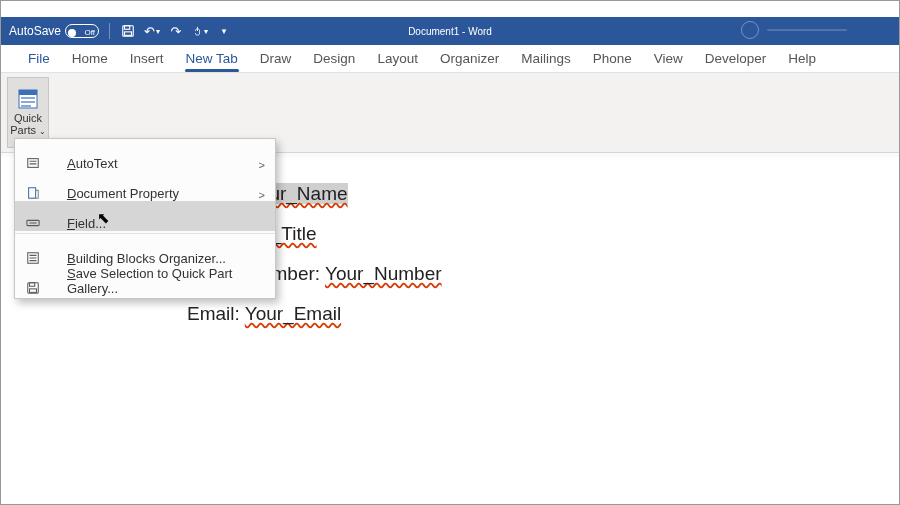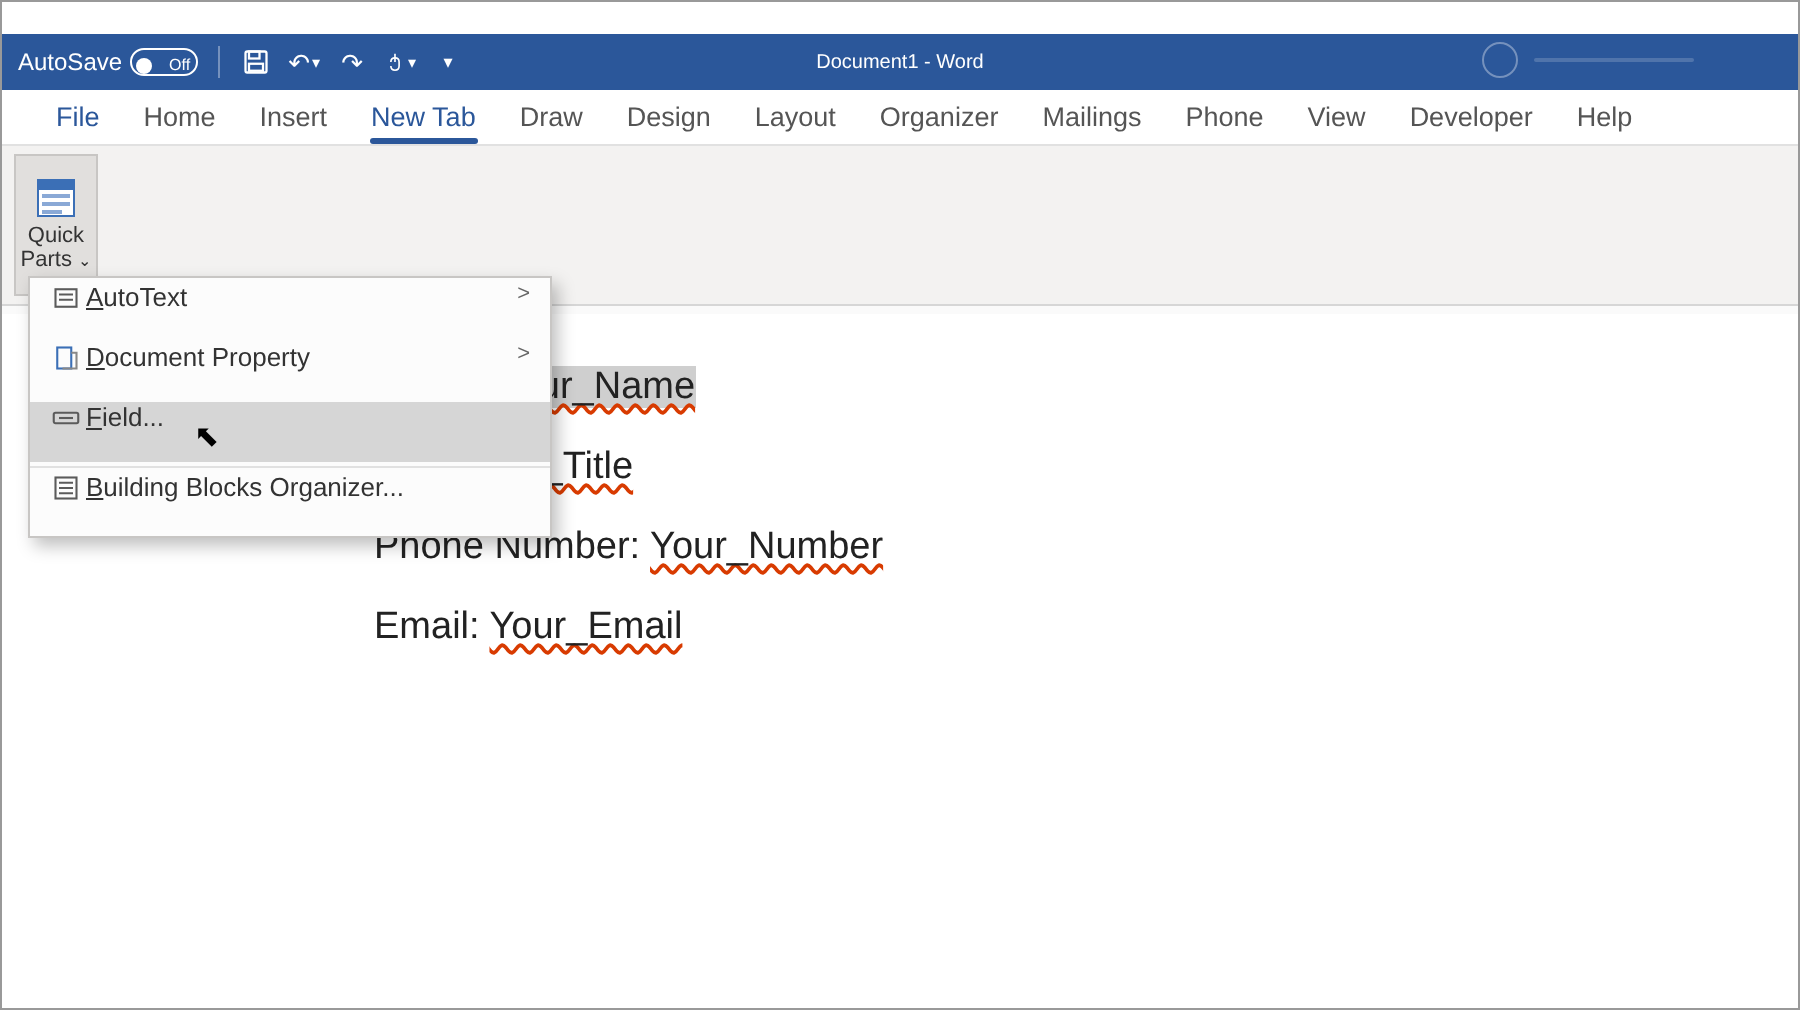--- a/index.html
+++ b/index.html
@@ -38,21 +38,21 @@
 
   
   .doc { position:absolute; top:156px; left:0; right:0; bottom:0; background:#fff; }
   .page-content { position:absolute; left:186px; top:182px; font-size:19px; color:#222; }
   .page-content .row { margin-bottom:18px; }
   .page-content .squiggle { text-decoration: underline wavy #d83b01; text-decoration-skip-ink: none; text-underline-offset:2px;}
   .page-content .sel { background:#cfcfcf; }
 
   
   .menu { position:absolute; left:13px; top:137px; width:262px; background:#fcfcfc; border:1px solid #c8c6c4; box-shadow:3px 4px 8px rgba(0,0,0,0.25); font-size:13px; color:#333; z-index:10; padding:2px 0;}
-  .menu-item { height:30px; display:flex; align-items:flex-start; padding:0 10px; gap:2px; cursor:pointer; position:relative;}
+  .menu-item { height:30px; display:flex; align-items:flex-end; padding:0 10px; gap:26px; cursor:pointer; position:relative;}
   .menu-item.hover { background:#d6d6d6; }
   .menu-item .mi-icon { width:16px; height:16px; display:flex; align-items:center; justify-content:center; color:#555;}
   .menu-item .mi-label { flex:1; }
   .menu-item .mi-label .ul { text-decoration:underline; }
   .menu-item .sub { position:absolute; right:10px; color:#666; font-size:11px;}
   .menu-sep { height:1px; background:#e1e1e1; margin:2px 0; }
   .cursor-arrow { position:absolute; font-size:15px; color:#000; pointer-events:none; }
 
   
   .watermark { position:absolute; right:16px; bottom:8px; font-family: Georgia, "Times New Roman", serif; font-style:italic; font-size:24px; color:#bfbfbf; }
@@ -176,16 +176,26 @@
       <div class="menu-sep"></div>
       <div class="menu-item">
         <span class="mi-icon">
           <svg width="14" height="14" viewBox="0 0 16 16" fill="none" stroke="#5b5b5b" stroke-width="1.2">
             <rect x="2" y="2" width="12" height="12"></rect>
             <path d="M4 5h8M4 8h8M4 11h8"></path>
           </svg>
         </span>
         <span class="mi-label"><span class="ul">B</span>uilding Blocks Organizer...</span>
       </div>
+      <div class="menu-item">
+        <span class="mi-icon">
+          <svg width="14" height="14" viewBox="0 0 16 16" fill="none" stroke="#5b5b5b" stroke-width="1.2">
+            <rect x="2" y="2" width="12" height="12" rx="1"></rect>
+            <rect x="4" y="2" width="6" height="4"></rect>
+            <rect x="4" y="9" width="8" height="4"></rect>
+          </svg>
+        </span>
+        <span class="mi-label"><span class="ul">S</span>ave Selection to Quick Part Gallery...</span>
+      </div>
     </div>
 
 
 </div>
 
 </body></html>

